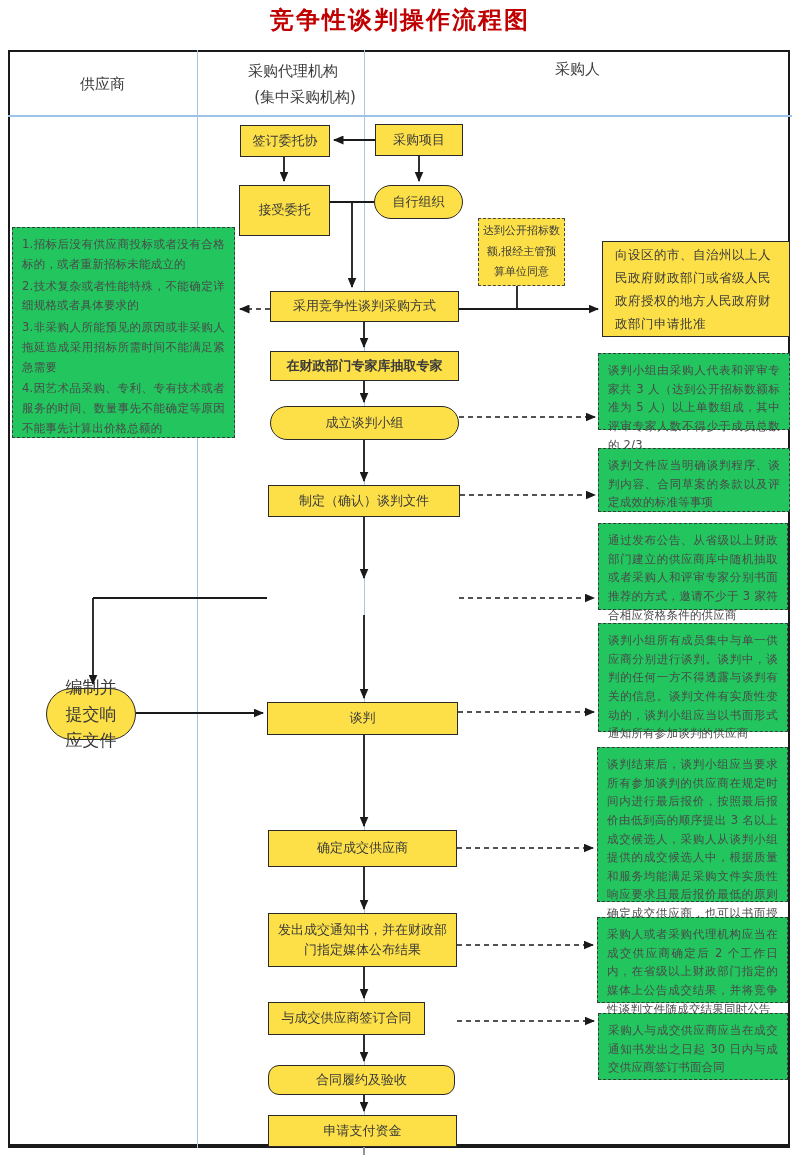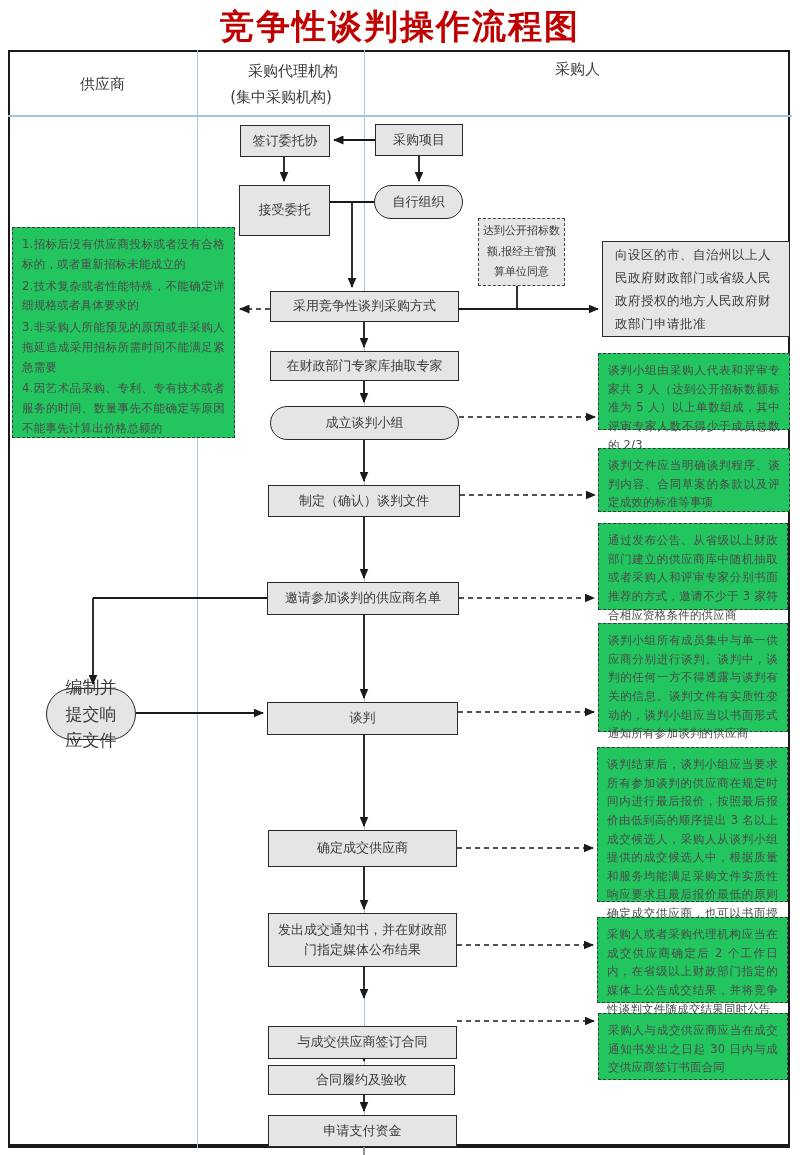--- a/index.html
+++ b/index.html
@@ -2,31 +2,31 @@
 <html><head>
 <meta charset="utf-8">
 <style>
   html,body{margin:0;padding:0;background:#fff;}
   #stage{
     position:relative;width:800px;height:1155px;background:#fff;
     font-family:"DejaVu Sans",sans-serif;color:#333;overflow:hidden;
   }
   .title{
     position:absolute;top:4px;left:0;width:800px;text-align:center;
-    font-size:34px;font-weight:bold;color:#c00000;letter-spacing:2px;
+    font-size:24px;font-weight:bold;color:#c00000;letter-spacing:2px;
   }
   .frame{
     position:absolute;left:8px;top:50px;width:782px;height:1098px;
     border:2px solid #1a1a1a;border-bottom-width:4px;box-sizing:border-box;
   }
   .divider-v{position:absolute;top:50px;height:1098px;width:1px;background:#a9c7e3;}
   .divider-h{position:absolute;left:8px;width:784px;height:2px;background:#9dc3e6;top:115px;}
   .lane-header{position:absolute;text-align:center;font-size:15px;color:#3c3c3c;}
   .node{
-    position:absolute;box-sizing:border-box;border:1.6px solid #2a2a2a;background:#e5e5e5;
+    position:absolute;box-sizing:border-box;border:1.6px solid #2a2a2a;background:#fde047;
     display:flex;align-items:center;justify-content:center;text-align:center;
     font-size:13px;color:#3a3a3a;line-height:1.55;padding:2px 8px;z-index:10;
   }
   .node.small{font-size:17px;padding:2px 14px;border-radius:26px;}
   .node.dashed{border:1.5px dashed #444;font-size:11px;line-height:1.9;padding:12px 4px;}
   .node.bigright{justify-content:flex-start;text-align:left;font-size:12.5px;line-height:1.85;padding:20px 12px;letter-spacing:0.5px;}
   .note{
     position:absolute;box-sizing:border-box;border:1.5px dashed #3a3a3a;background:#22c55e;
     font-size:11.5px;color:#4a4a4a;line-height:1.62;padding:7px 9px;z-index:9;
     letter-spacing:0.2px;text-align:justify;
@@ -41,21 +41,21 @@
 
   <div class="title">竞争性谈判操作流程图</div>
 
   <div class="frame"></div>
   <div class="divider-v" style="left:197px;"></div>
   <div class="divider-v" style="left:364px;"></div>
   <div class="divider-h"></div>
 
   <div class="lane-header" style="left:8px;top:75px;width:189px;">供应商</div>
   <div class="lane-header" style="left:197px;top:62px;width:192px;">采购代理机构</div>
-  <div class="lane-header" style="left:197px;top:88px;width:168px;">(集中采购机构)</div>
+  <div class="lane-header" style="left:197px;top:88px;width:168px;padding-left:24px;">(集中采购机构)</div>
   <div class="lane-header" style="left:365px;top:60px;width:425px;">采购人</div>
 
   <svg class="wires" width="800" height="1155">
     <defs>
       <marker id="arr" markerWidth="11" markerHeight="9" refX="9.5" refY="4.5" orient="auto" markerUnits="userSpaceOnUse">
         <path d="M0,0 L10.5,4.5 L0,9 z" fill="#1a1a1a"></path>
       </marker>
     </defs>
     <g stroke="#1a1a1a" stroke-width="1.8" fill="none">
       <line x1="375" y1="140" x2="334" y2="140" marker-end="url(#arr)"></line>
@@ -90,29 +90,28 @@
       <line x1="457" y1="945" x2="593" y2="945" marker-end="url(#arr)"></line>
       <line x1="457" y1="1021" x2="594" y2="1021" marker-end="url(#arr)"></line>
     </g>
   </svg>
 
   <div class="node" style="left:240px;top:125px;width:90px;height:32px;">签订委托协</div>
   <div class="node" style="left:375px;top:124px;width:88px;height:32px;">采购项目</div>
   <div class="node" style="left:239px;top:185px;width:91px;height:51px;">接受委托</div>
   <div class="node" style="left:374px;top:185px;width:89px;height:34px;border-radius:17px;">自行组织</div>
   <div class="node" style="left:270px;top:291px;width:189px;height:31px;">采用竞争性谈判采购方式</div>
-  <div class="node" style="left:270px;top:351px;width:189px;height:30px;">在财政部门专家库抽取专家</div>
+  <div class="node" style="left:270px;top:351px;width:189px;height:30px;font-weight:bold;">在财政部门专家库抽取专家</div>
   <div class="node" style="left:270px;top:406px;width:189px;height:34px;border-radius:17px;">成立谈判小组</div>
   <div class="node" style="left:268px;top:485px;width:192px;height:32px;">制定（确认）谈判文件</div>
-  <div class="node" style="left:267px;top:582px;width:192px;height:33px;">邀请参加谈判的供应商名单</div>
   <div class="node" style="left:267px;top:702px;width:191px;height:33px;">谈判</div>
   <div class="node" style="left:268px;top:830px;width:189px;height:37px;">确定成交供应商</div>
   <div class="node" style="left:268px;top:913px;width:189px;height:54px;">发出成交通知书，并在财政部门指定媒体公布结果</div>
-  <div class="node" style="left:268px;top:1002px;width:189px;height:33px;margin-top:24px;">与成交供应商签订合同</div>
-  <div class="node" style="left:268px;top:1065px;width:187px;height:30px;">合同履约及验收</div>
+  <div class="node" style="left:268px;top:1002px;width:157px;height:33px;">与成交供应商签订合同</div>
+  <div class="node" style="left:268px;top:1065px;width:187px;height:30px;border-radius:11px;">合同履约及验收</div>
   <div class="node" style="left:268px;top:1115px;width:189px;height:32px;font-family:Liberation Serif, serif;">申请支付资金</div>
   <div class="node small" style="left:46px;top:688px;width:90px;height:52px;">编制并提交响应文件</div>
   <div class="node dashed" style="left:478px;top:218px;width:87px;height:68px;">达到公开招标数额,报经主管预算单位同意</div>
   <div class="node bigright" style="left:602px;top:241px;width:188px;height:96px;">向设区的市、自治州以上人民政府财政部门或省级人民政府授权的地方人民政府财政部门申请批准</div>
 
   <div class="note" style="left:12px;top:227px;width:223px;height:211px;line-height:1.72;">
     <div class="item">1.招标后没有供应商投标或者没有合格标的，或者重新招标未能成立的</div>
     <div class="item">2.技术复杂或者性能特殊，不能确定详细规格或者具体要求的</div>
     <div class="item">3.非采购人所能预见的原因或非采购人拖延造成采用招标所需时间不能满足紧急需要</div>
     <div class="item">4.因艺术品采购、专利、专有技术或者服务的时间、数量事先不能确定等原因不能事先计算出价格总额的</div>

